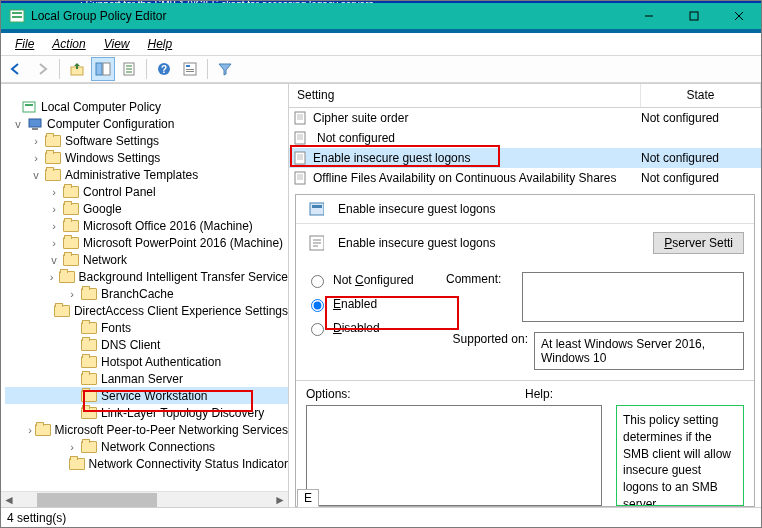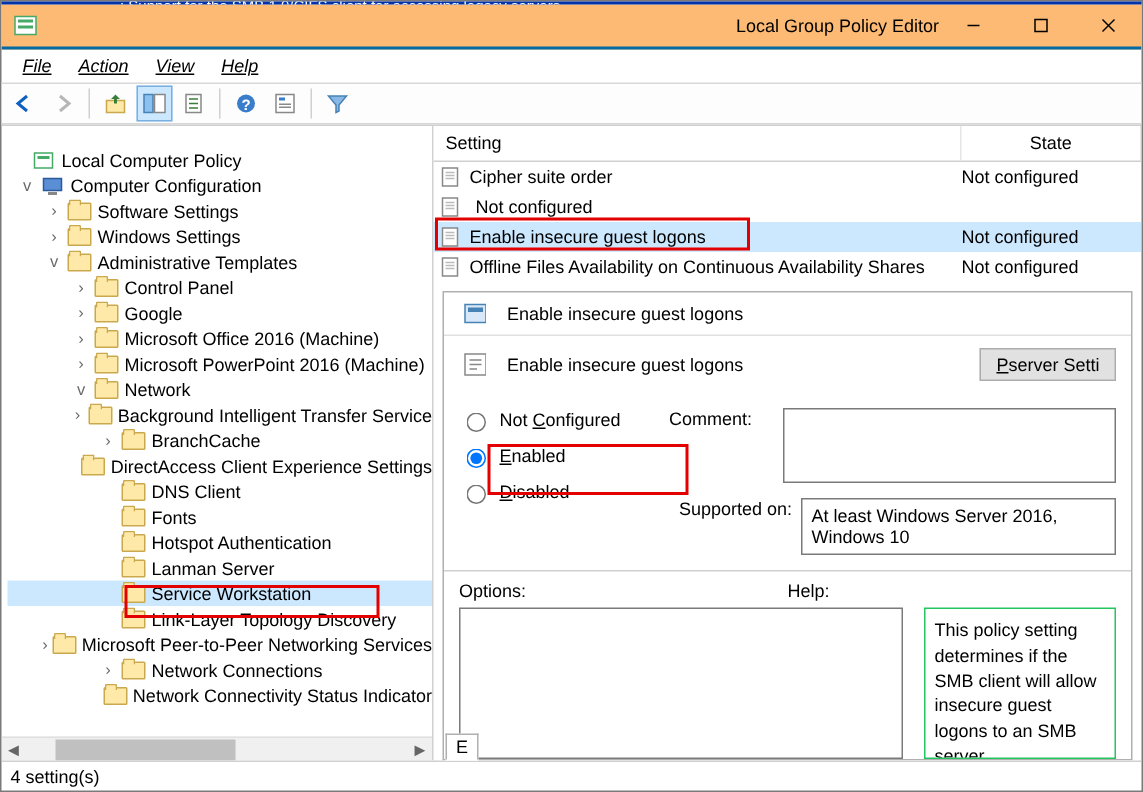--- a/index.html
+++ b/index.html
@@ -1,18 +1,18 @@
 <!DOCTYPE html>
 <html><head>
 <meta charset="utf-8">
 <style>
   * { box-sizing: border-box; }
   html, body { margin:0; padding:0; font-family: "Segoe UI", Tahoma, sans-serif; font-size:12px; color:#000; background:#fff;}
   .window { width:762px; height:528px; border:1px solid #7a7a7a; display:flex; flex-direction:column; position:relative; overflow:hidden;}
-  .titlebar { height:30px; display:flex; align-items:center; background:#fdba74; border-bottom:2px solid #0369a1;text-align:right; }
+  .titlebar { height:30px; display:flex; align-items:center; background:#14b8a6; border-bottom:4px solid #0369a1; }
   .titlebar .icon { width:16px; height:16px; margin:0 6px 0 8px; display:inline-flex;}
   .titlebar .title { flex:1; font-size:12px; }
   .winbtns { display:flex; }
   .winbtn { width:45px; height:29px; display:flex; align-items:center; justify-content:center; color:#222; }
   .menubar { height:22px; display:flex; align-items:center; padding:0 6px; border-bottom:none; gap:2px;}
   .menuitem { padding:2px 8px; }
   .menuitem u { text-decoration: underline; font-style: italic; }
   .toolbar { height:28px; border-top:1px solid #d8d8d8; border-bottom:1px solid #d8d8d8; display:flex; align-items:center; padding:0 2px; gap:0; background:#fdfdfd;}
   .tbtn { width:24px; height:24px; display:flex; align-items:center; justify-content:center; margin:0 1px; border:1px solid transparent; }
   .tbtn.disabled { opacity:0.6; }
@@ -284,29 +284,29 @@
               <span class="folder"></span>
             </span>
             <span>DirectAccess Client Experience Settings</span>
           </div>
         <div class="treeitem">
             <span class="indent" style="width:60px"></span>
             <span class="toggle empty">›</span>
             <span class="nicon">
               <span class="folder"></span>
             </span>
+            <span>Fonts</span>
+          </div>
+        <div class="treeitem">
+            <span class="indent" style="width:60px"></span>
+            <span class="toggle empty">›</span>
+            <span class="nicon">
+              <span class="folder"></span>
+            </span>
             <span>DNS Client</span>
-          </div>
-        <div class="treeitem">
-            <span class="indent" style="width:60px"></span>
-            <span class="toggle empty">›</span>
-            <span class="nicon">
-              <span class="folder"></span>
-            </span>
-            <span>Fonts</span>
           </div>
         <div class="treeitem">
             <span class="indent" style="width:60px"></span>
             <span class="toggle empty">›</span>
             <span class="nicon">
               <span class="folder"></span>
             </span>
             <span>Hotspot Authentication</span>
           </div>
         <div class="treeitem">

